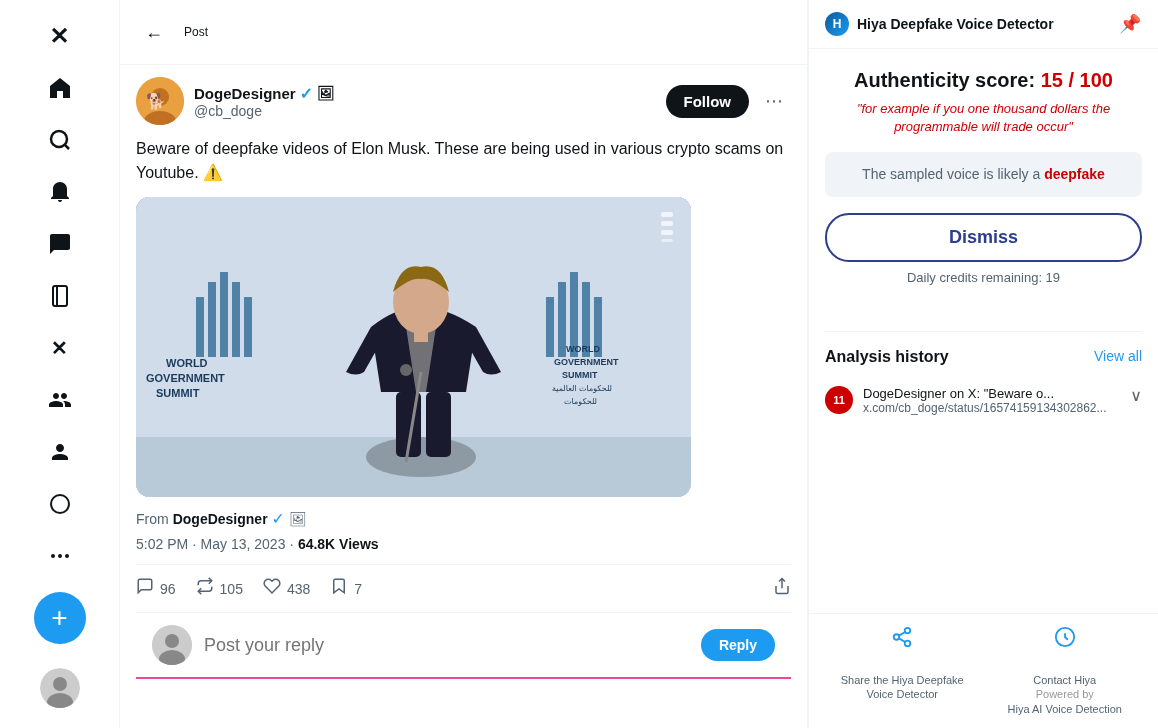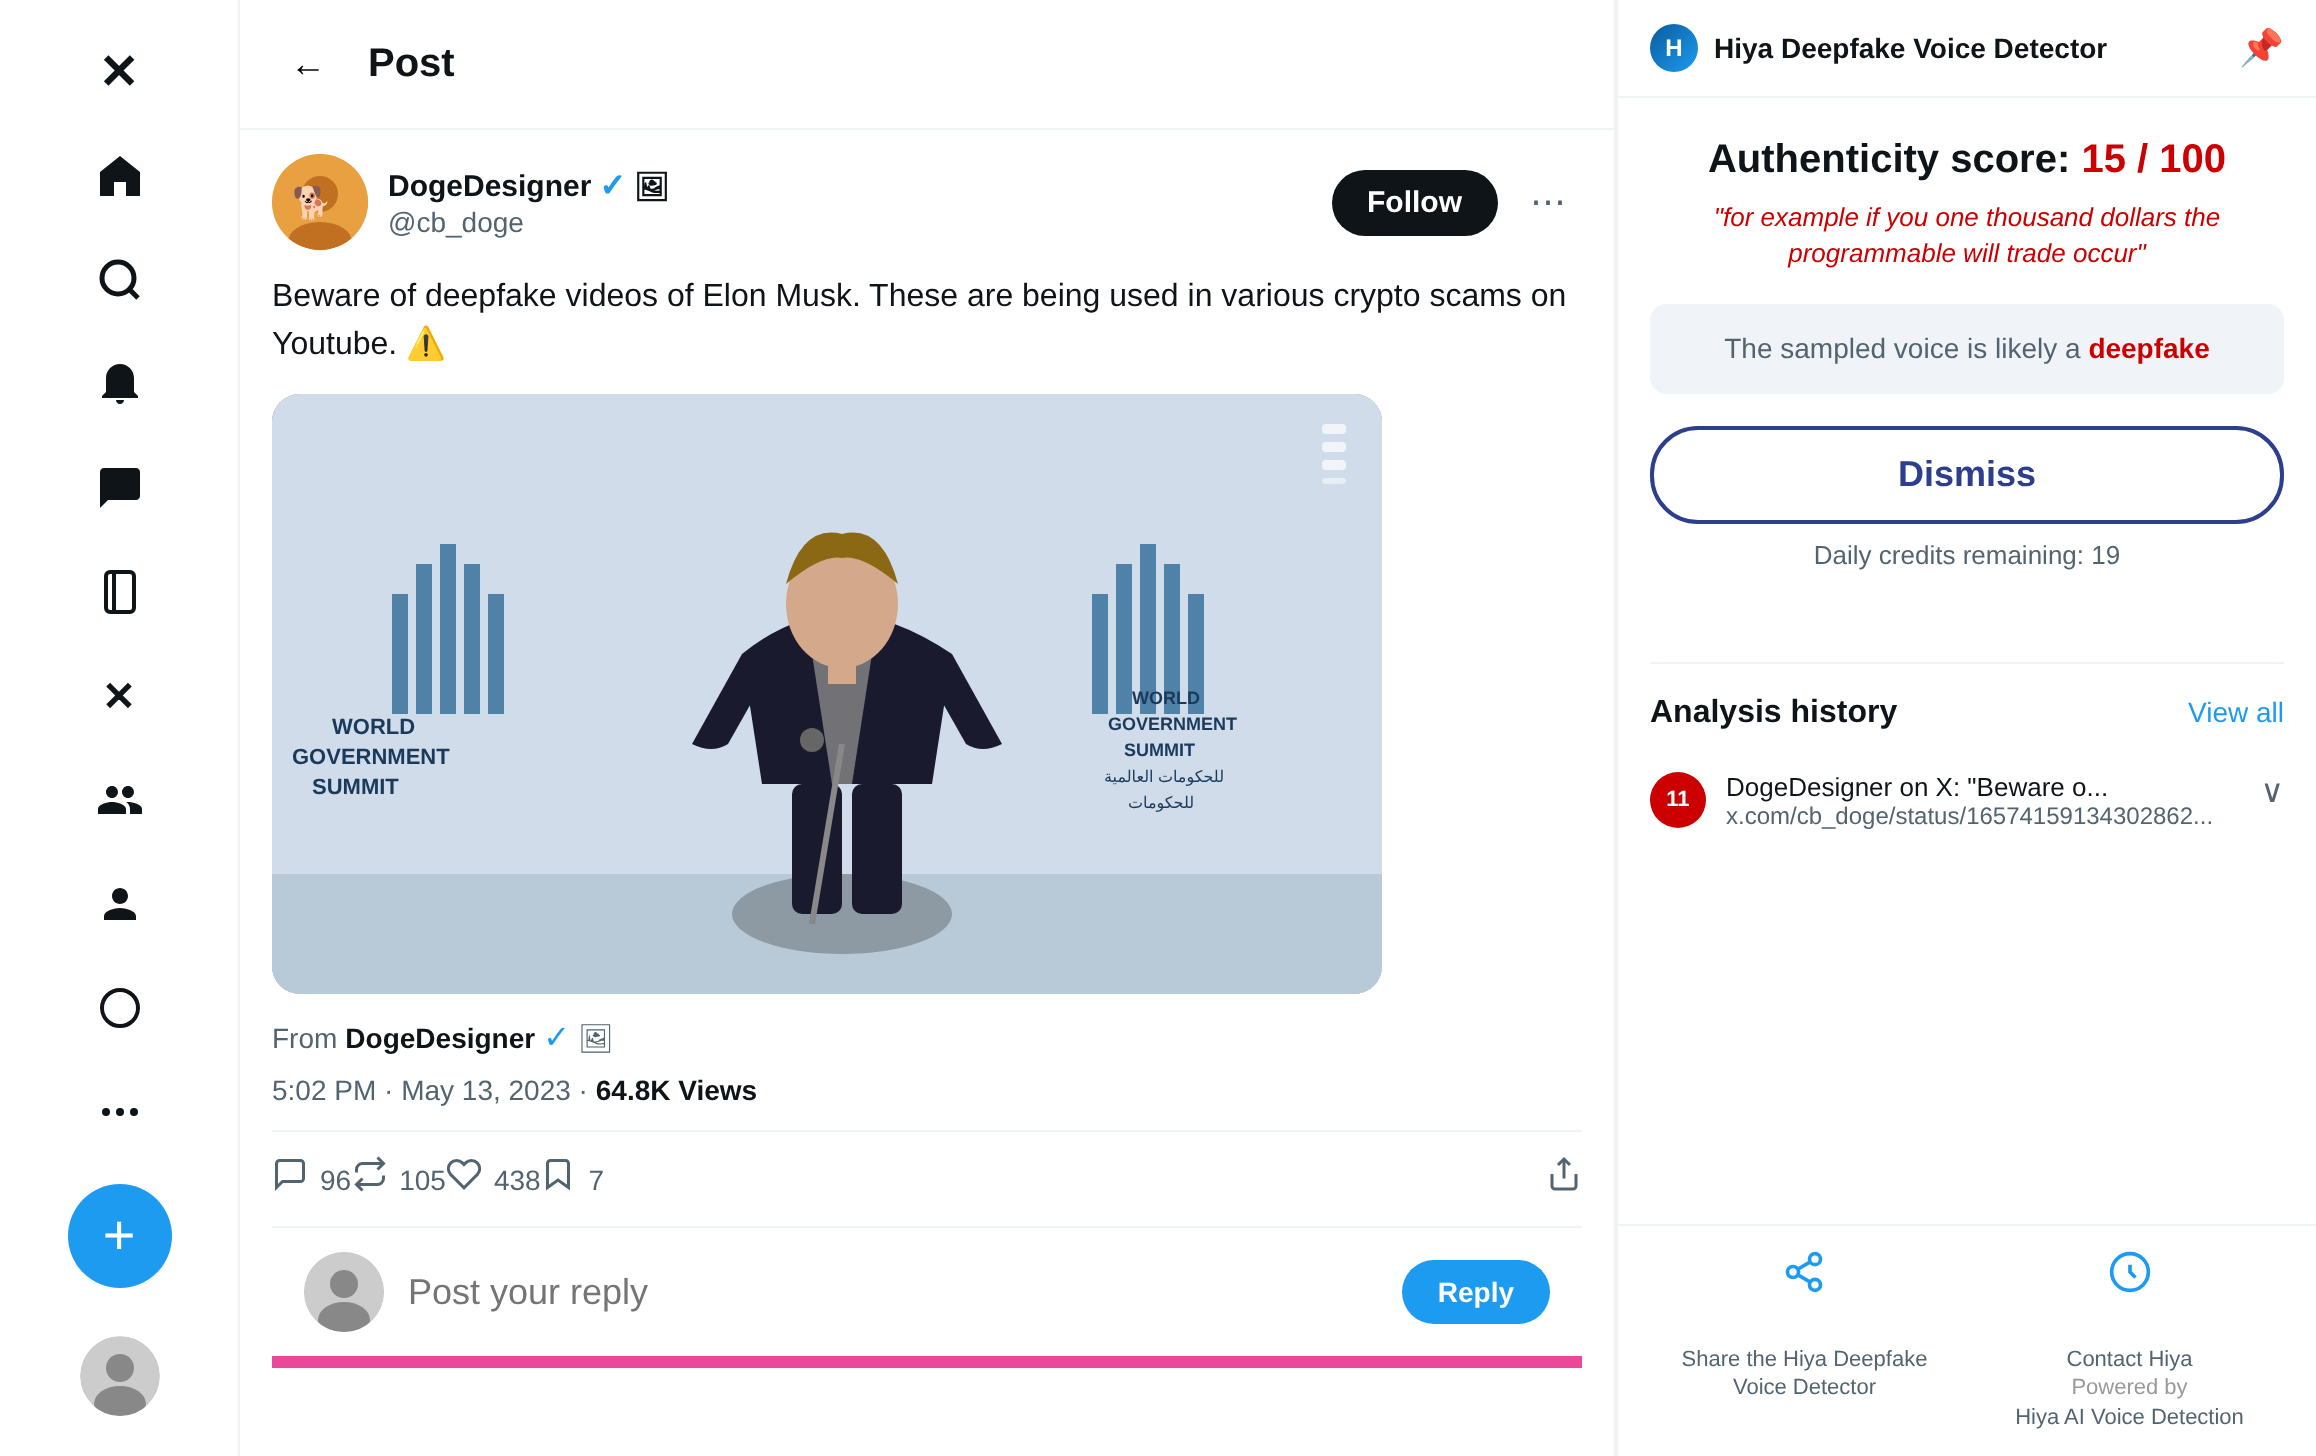--- a/index.html
+++ b/index.html
@@ -61,22 +61,22 @@
       width: 36px;
       height: 36px;
       display: flex;
       align-items: center;
       justify-content: center;
       border-radius: 50%;
       cursor: pointer;
       font-size: 18px;
     }
     .post-title {
-      font-size: 20px;
-      font-weight: 700;
+      font-size: 12px;
+      font-weight: 400;
       color: #0f1419;
     }
 
     
     .scroll-area {
       flex: 1;
       overflow-y: auto;
     }
 
     
@@ -179,40 +179,41 @@
       color: #536471;
       padding-bottom: 12px;
       border-bottom: 1px solid #eff3f4;
     }
     .tweet-time strong { color: #0f1419; }
 
     
     .stats-row {
       display: flex;
       align-items: center;
+      gap: 20px;
       padding: 12px 0;
       border-bottom: 1px solid #eff3f4;
     }
     .stat-item {
       display: flex;
       align-items: center;
       gap: 6px;
       color: #536471;
       font-size: 14px;
       cursor: pointer;
     }
     .stat-icon { font-size: 18px; }
     .share-icon { margin-left: auto; }
 
     
     .reply-box {
       display: flex;
       align-items: center;
       padding: 12px 16px;
-      border-bottom: 6px solid #ec4899;
+      border-bottom: 2px solid #ec4899;
       gap: 12px;
     }
     .reply-avatar {
       width: 40px;
       height: 40px;
       border-radius: 50%;
       background: #ccc;
       flex-shrink: 0;
       overflow: hidden;
     }

